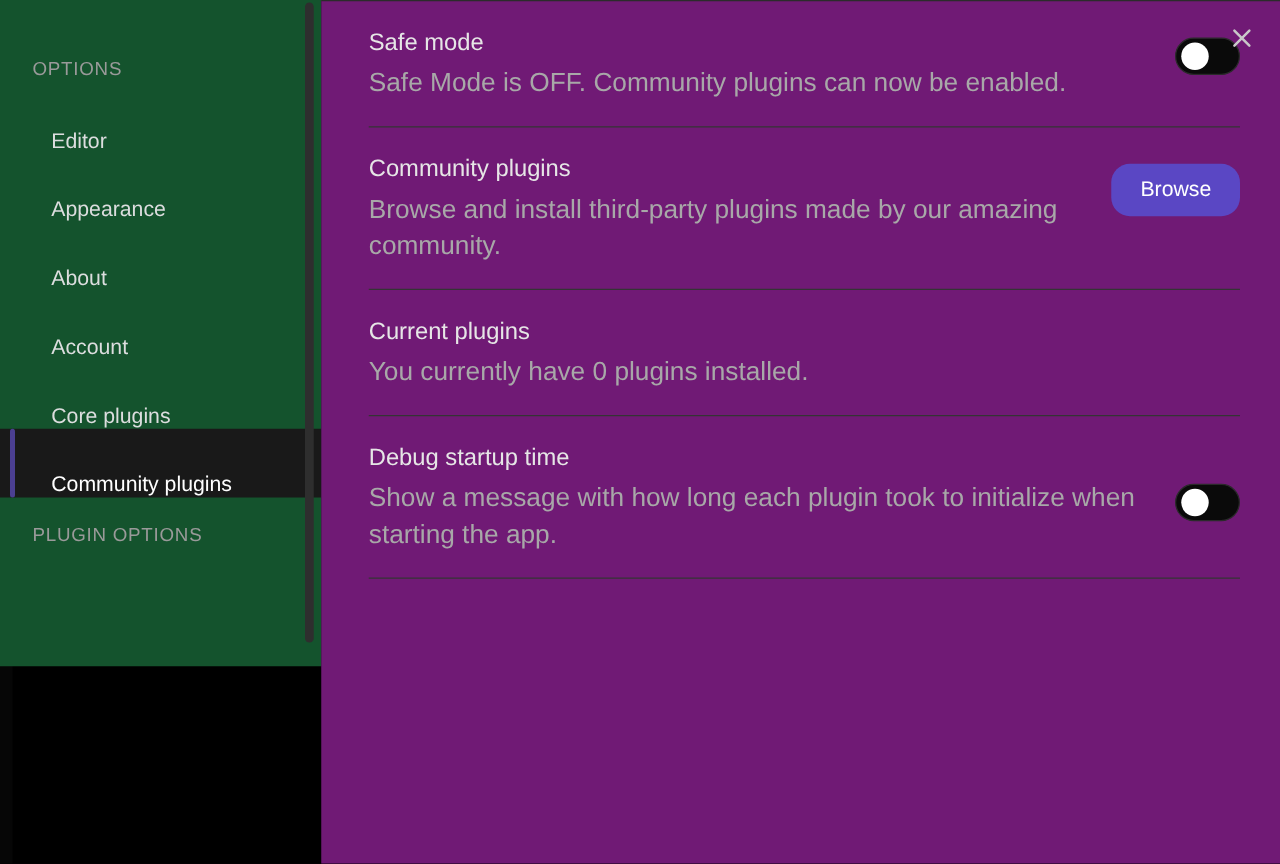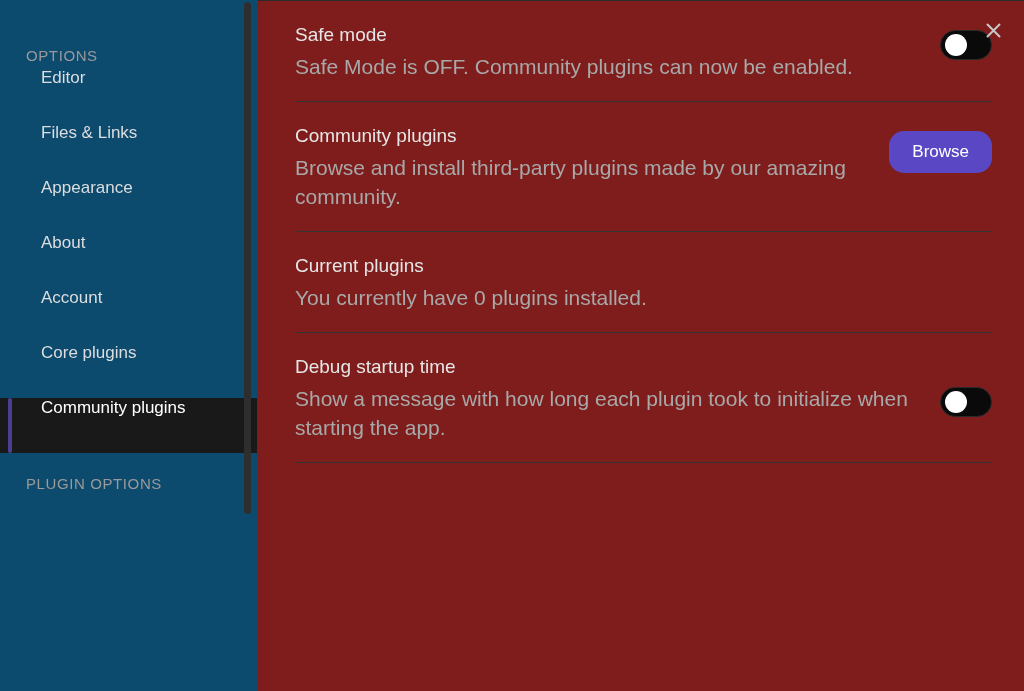--- a/index.html
+++ b/index.html
@@ -34,22 +34,22 @@
     font-family:"Liberation Sans", sans-serif;
     user-select:none;
   }
   .bg-glyph.g1 { top:6px; }
   .bg-glyph.g2 { top:38px; }
 
   
   .sidebar {
     position:relative;
     width:257px;
-    height:691px;
-    background:#0c4a6e;
+    height:533px;
+    background:#14532d;
     flex:0 0 257px;
     overflow:hidden;
     z-index:1;
   }
   .sidebar-inner {
     position:absolute;
     top:0; left:0; right:0;
     padding-top:44px;
   }
   .section-header {
@@ -59,21 +59,21 @@
     padding:0 0 0 26px;
     height:24px;
     line-height:24px;
     font-weight:400;
   }
   .nav-list { list-style:none; }
   .nav-item {
     position:relative;
     height:55px;
     display:flex;
-    align-items:flex-start;
+    align-items:flex-end;
     padding-left:41px;
     color:#dcddde;
     font-size:17px;
     cursor:pointer;
   }
   .nav-item.active {
     background:#191919;
     color:#ffffff;
   }
   .nav-item.active::before {
@@ -101,21 +101,21 @@
     height:512px;
     background:#2e2e2e;
     border-radius:4px;
   }
 
   
   .content {
     position:relative;
     flex:1 1 auto;
     height:691px;
-    background:#7f1d1d;
+    background:#701a75;
     border-top:1px solid #2b2b2b;
     overflow:hidden;
     z-index:1;
   }
   .close-btn {
     position:absolute;
     top:12px; right:14px;
     width:34px; height:34px;
     display:flex; align-items:center; justify-content:center;
     color:#c8c8c8;
@@ -202,23 +202,20 @@
 
   <nav class="sidebar">
     <div class="sidebar-inner">
 
       <div class="section-header">OPTIONS</div>
       <ul class="nav-list">
         <li class="nav-item">
           <span>Editor</span>
         </li>
         <li class="nav-item">
-          <span>Files &amp; Links</span>
-        </li>
-        <li class="nav-item">
           <span>Appearance</span>
         </li>
         <li class="nav-item">
           <span>About</span>
         </li>
         <li class="nav-item">
           <span>Account</span>
         </li>
         <li class="nav-item">
           <span>Core plugins</span>

